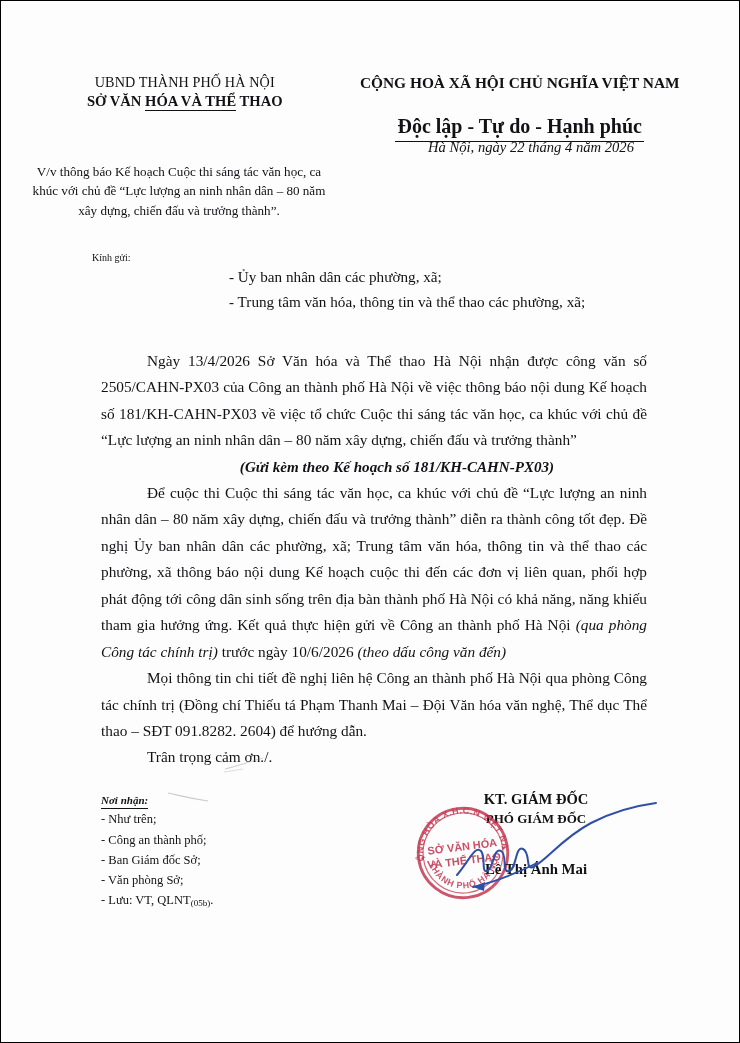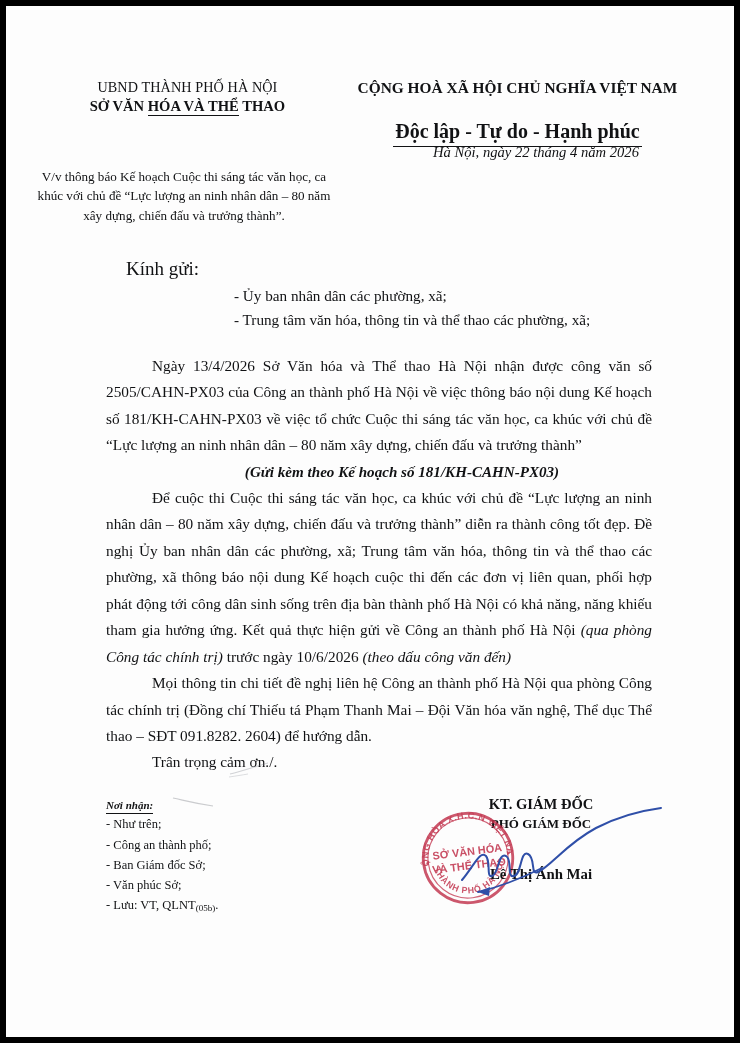--- a/index.html
+++ b/index.html
@@ -12,21 +12,21 @@
     font-family: "Liberation Serif", "DejaVu Serif", serif;
     -webkit-font-smoothing: antialiased;
   }
   .page {
     position: relative;
     width: 740px;
     height: 1043px;
     margin: 0 auto;
     background: #ffffff;
     box-sizing: border-box;
-    border: 6px solid #000000;
+    border: 1px solid #000000;
     overflow: hidden;
     color: #111214;
   }
   .sheet {
     position: absolute;
     left: 0; top: 0;
     width: 738px;
     height: 1041px;
     background: #fdfdfd;
   }
@@ -116,22 +116,22 @@
     white-space: nowrap;
   }
 
   
   .recip {
     position: absolute;
     left: 0; top: 249px;
     width: 100%;
   }
   .recip-title {
-    margin-left: 120px;
-    font-size: 19px;
+    margin-left: 91px;
+    font-size: 10px;
     line-height: 1.5;
   }
   .recip-item {
     margin-left: 228px;
     font-size: 15.2px;
     line-height: 1.62;
   }
 
   
   .body {
@@ -288,21 +288,21 @@
     <path d="M1 19 C 8 18, 14 17, 20 16" stroke="#6a6f7a" stroke-width="1" fill="none" opacity=".45"></path>
   </svg>
 
   <div class="footer-left">
     <div>
       <span class="noi-nhan">Nơi nhận:</span>
     </div>
     <div class="fl-item">- Như trên;</div>
     <div class="fl-item">- Công an thành phố;</div>
     <div class="fl-item">- Ban Giám đốc Sở;</div>
-    <div class="fl-item">- Văn phúc Sở;</div>
+    <div class="fl-item">- Văn phòng Sở;</div>
     <div class="fl-item"><span>- Lưu: VT, QLNT</span><sub>(05b)</sub><span>.</span></div>
   </div>
 
   <svg class="flourish2" viewBox="0 0 46 18">
     <path d="M2 6 C 12 8, 22 11, 42 14" stroke="#555a63" stroke-width="1.2" fill="none" opacity=".55"></path>
   </svg>
 
   <svg class="seal" viewBox="0 0 200 200">
     <defs>
       <path id="arcTop" d="M 24,100 A 76,76 0 0 1 176,100"></path>

